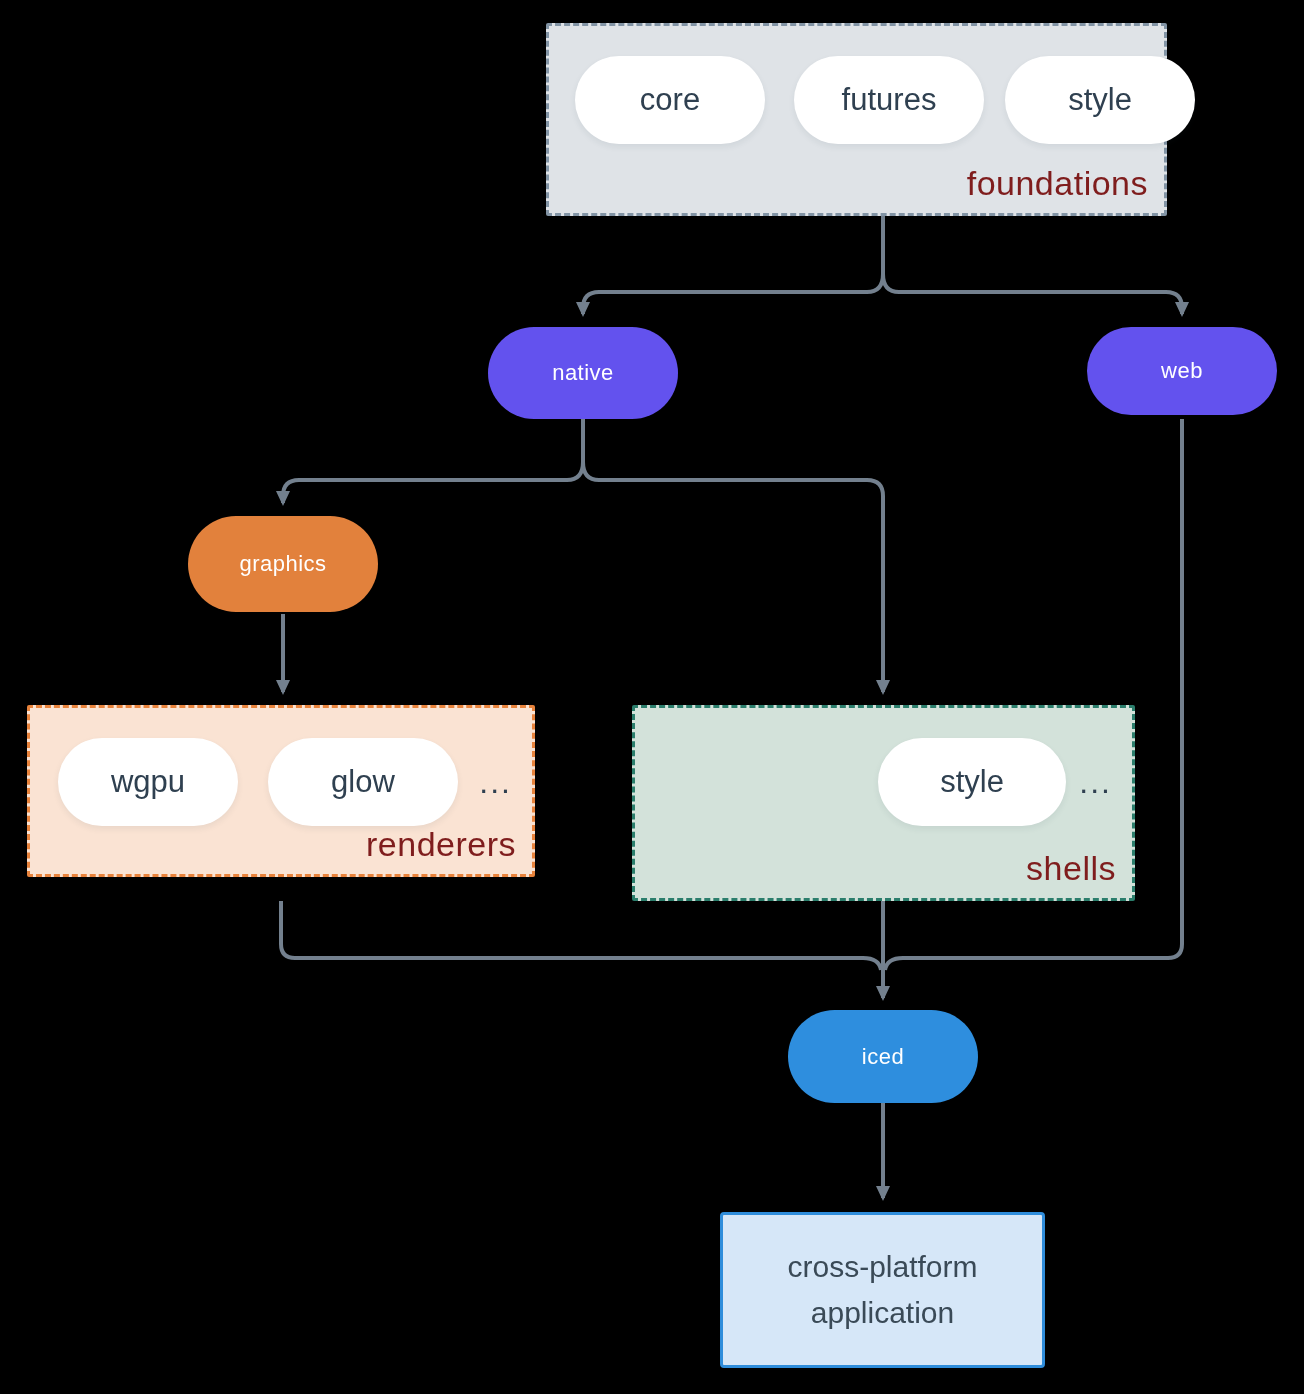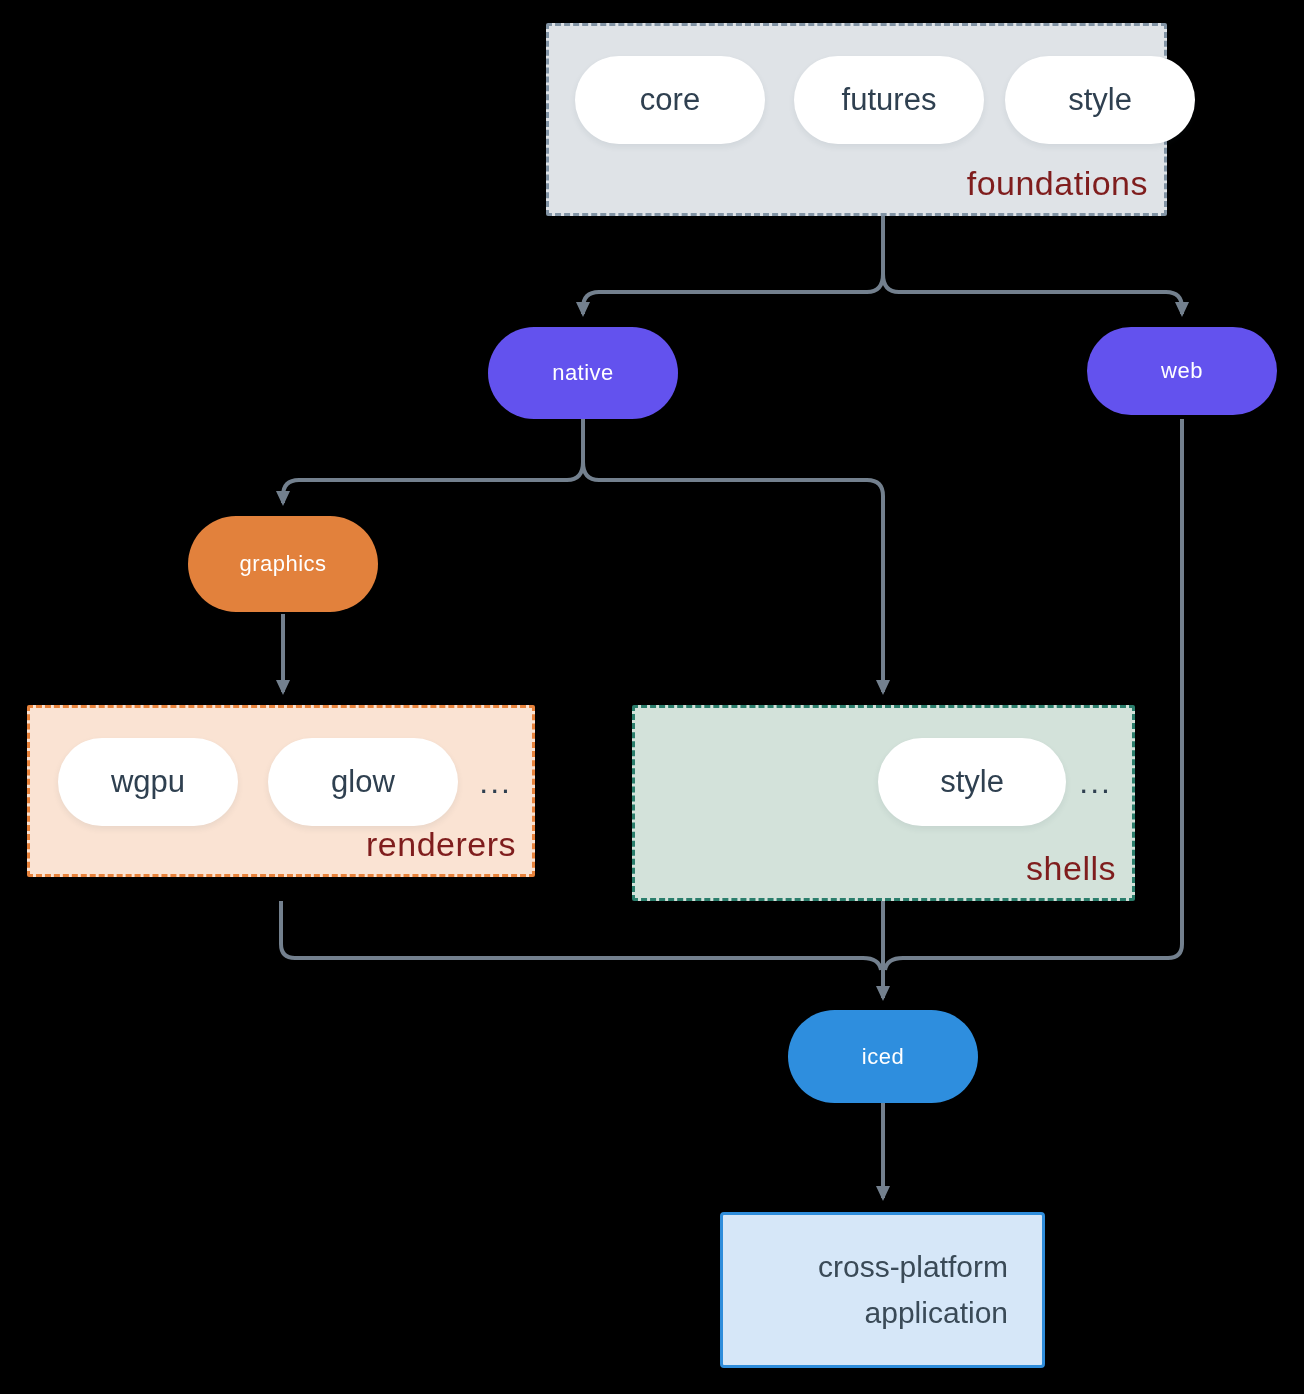--- a/index.html
+++ b/index.html
@@ -107,21 +107,21 @@
     letter-spacing:2px;
     color:var(--c-text-dark);
   }
   .app-box{
     position:absolute;
     left:720px;top:1212px;width:325px;height:156px;
     background:var(--c-app-fill);
     border:3px solid var(--c-app-border);
     border-radius:4px;
     display:flex;align-items:center;justify-content:center;
-    text-align:right;
+    text-align:center;
     font-size:30px;
     line-height:1.55;
     color:#3a4a57;
     padding:0 34px;
   }
 </style>
 </head>
 <body>
 
 <div class="canvas">

